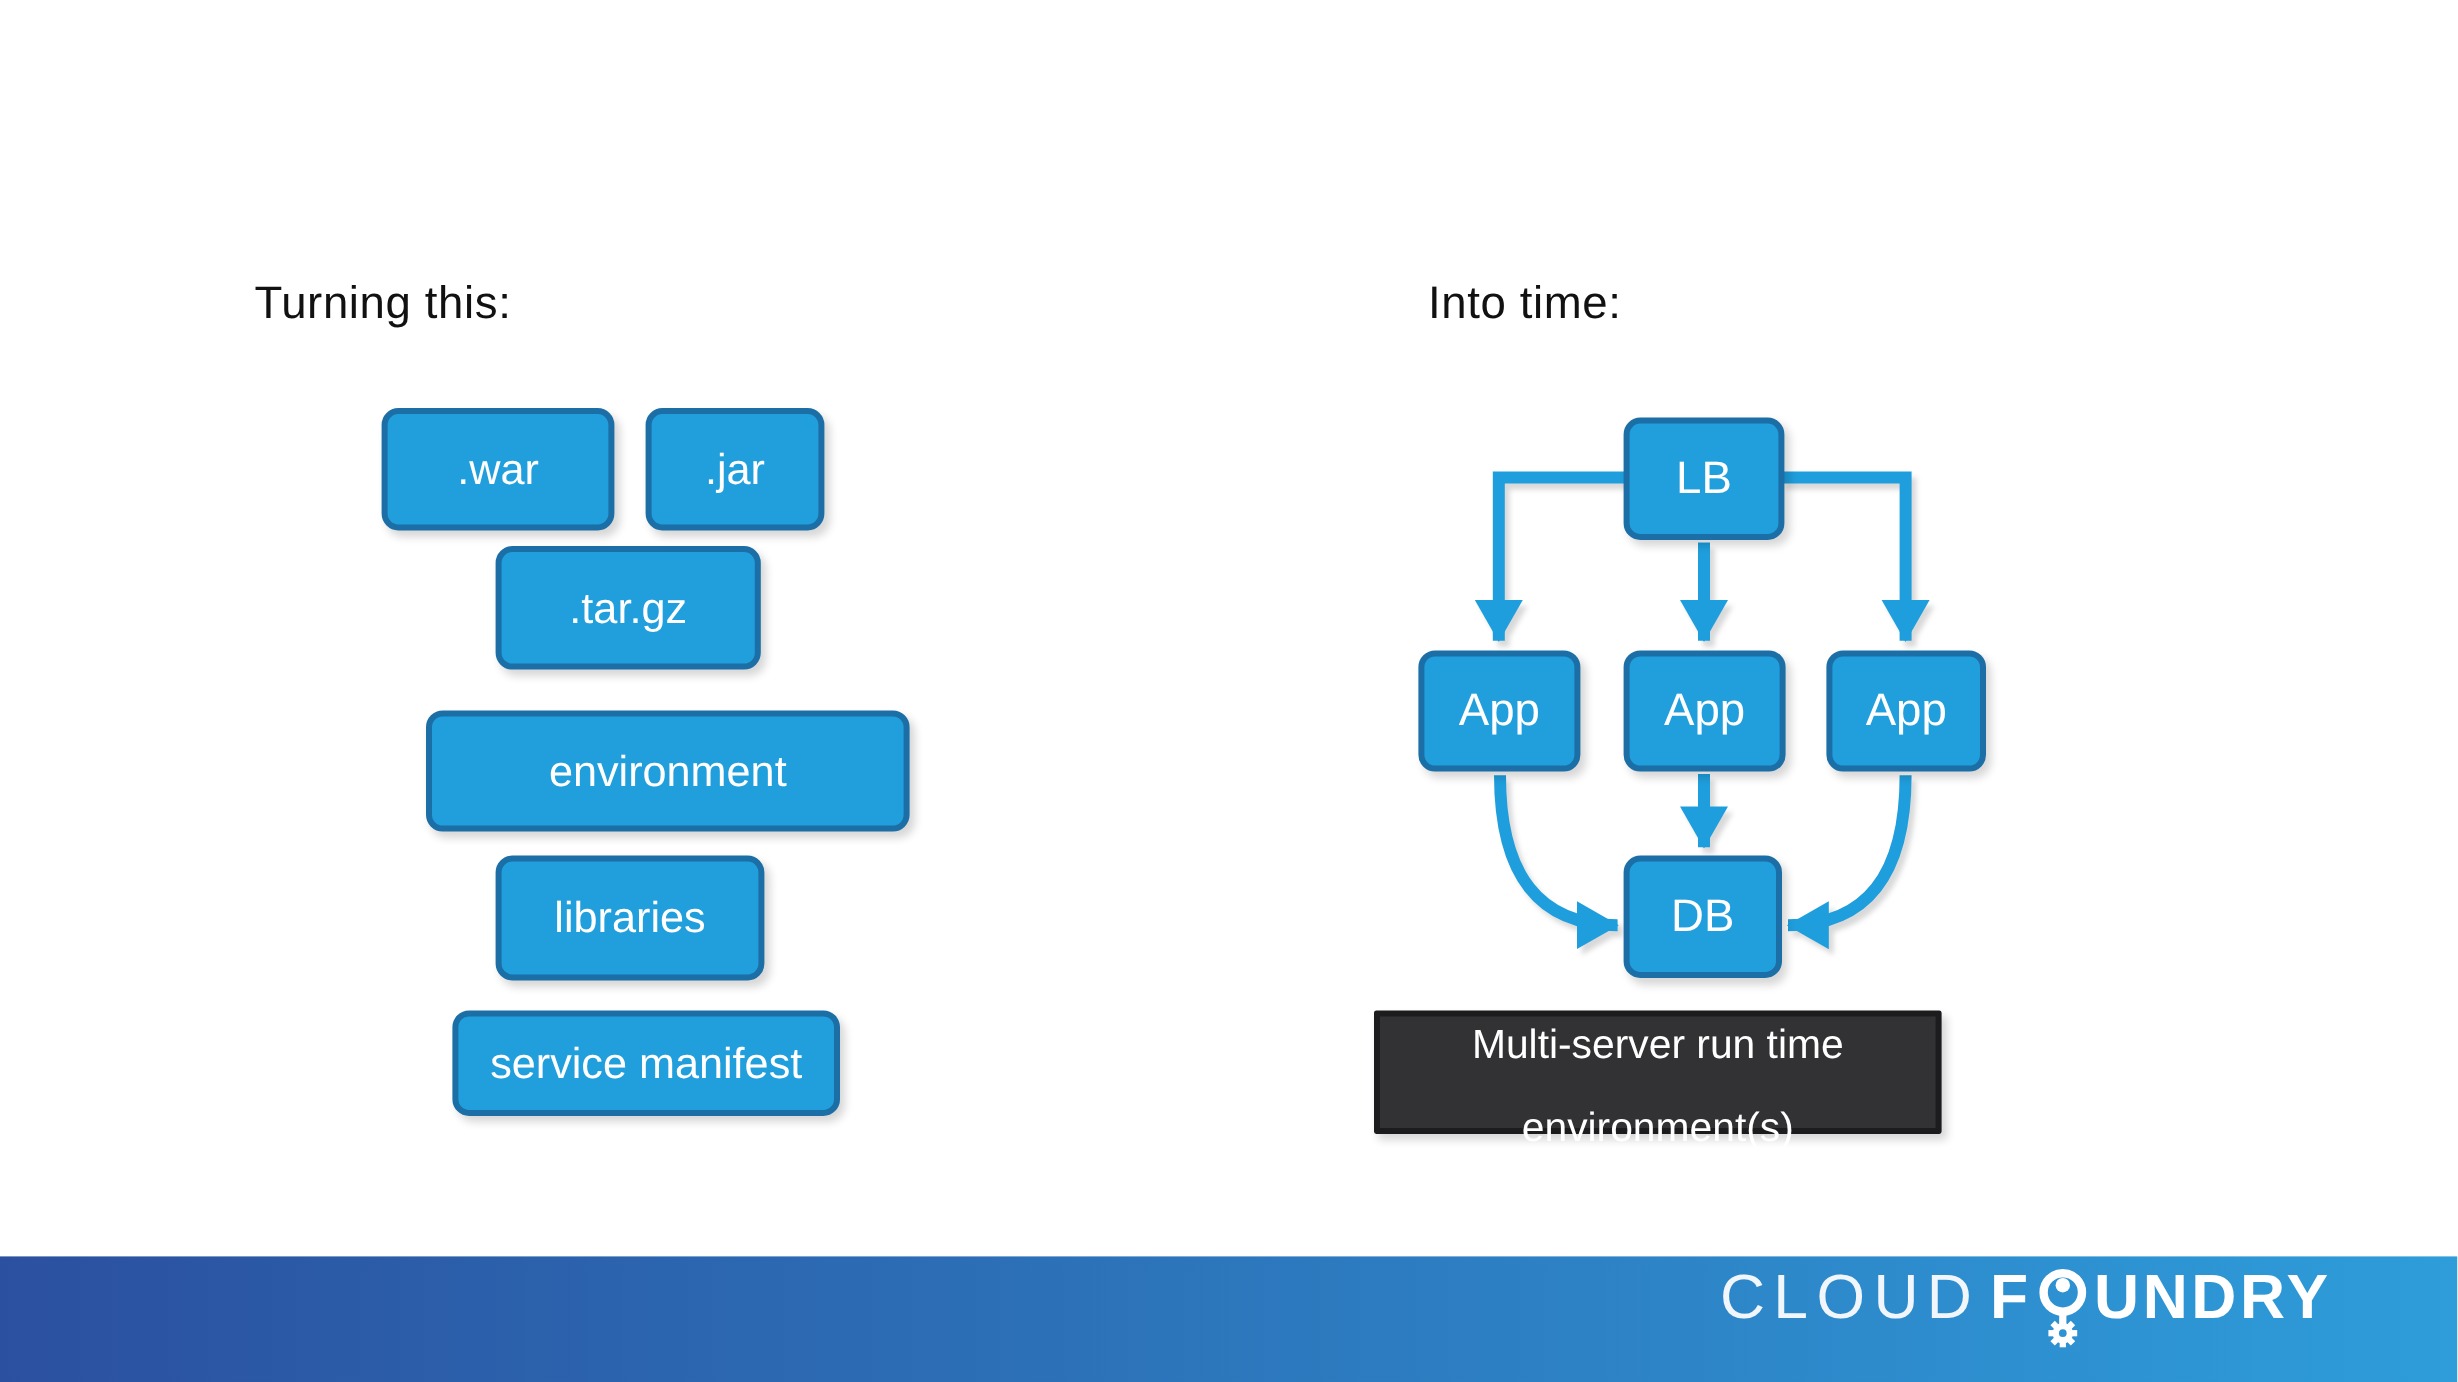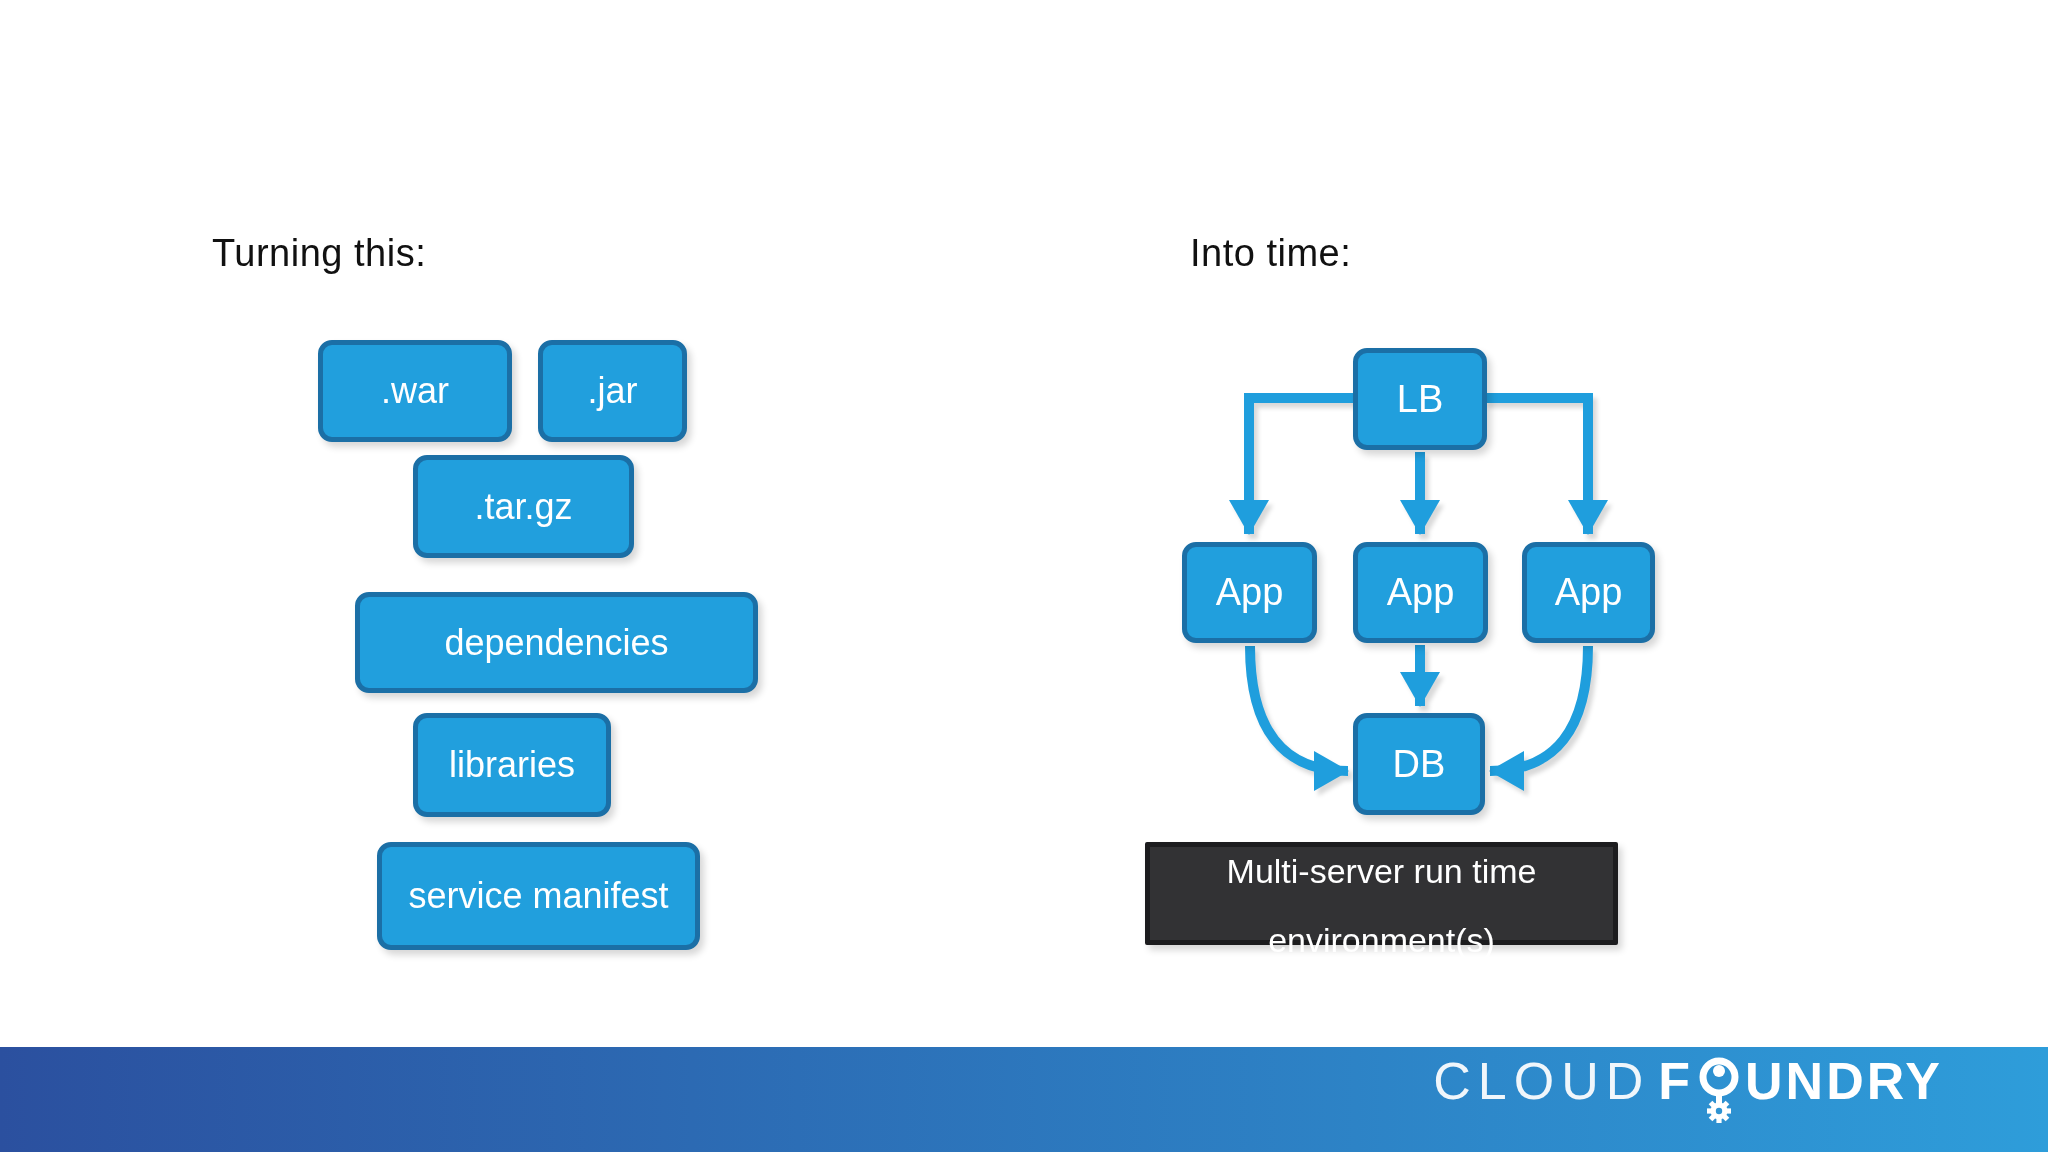--- a/index.html
+++ b/index.html
@@ -20,22 +20,22 @@
     border-radius:14px;color:var(--color-box_text,#fff);
     box-shadow:4px 5px 7px rgba(0,0,0,.16);
     font-size:36px;white-space:nowrap;
   }
   .node.rt{font-size:38px;}
   
   .b-war{left:318px;top:340px;width:194px;height:102px;}
   .b-jar{left:538px;top:340px;width:149px;height:102px;}
   .b-targz{left:413px;top:455px;width:221px;height:103px;}
   .b-deps{left:355px;top:592px;width:403px;height:101px;}
-  .b-libs{left:413px;top:713px;width:198px;height:104px;}
-  .b-manifest{left:377px;top:842px;width:323px;height:108px;}
+  .b-libs{left:413px;top:713px;width:224px;height:104px;}
+  .b-manifest{left:377px;top:842px;width:323px;height:88px;}
   
   .b-lb{left:1353px;top:348px;width:134px;height:102px;}
   .b-app1{left:1182px;top:542px;width:135px;height:101px;}
   .b-app2{left:1353px;top:542px;width:135px;height:101px;}
   .b-app3{left:1522px;top:542px;width:133px;height:101px;}
   .b-db{left:1353px;top:713px;width:132px;height:102px;}
   .b-env{
     left:1145px;top:842px;width:473px;height:103px;
     background:var(--color-env_fill,#323234);
     border:5px solid var(--color-env_border,#1C1C1E);
@@ -72,21 +72,21 @@
 <body>
 
 <div class="slide">
 
   <div class="heading left">Turning this:</div>
   <div class="heading right">Into time:</div>
 
   <div class="node b-war">.war</div>
   <div class="node b-jar">.jar</div>
   <div class="node b-targz">.tar.gz</div>
-  <div class="node b-deps">dependencies</div>
+  <div class="node b-deps">environment</div>
   <div class="node b-libs">libraries</div>
   <div class="node b-manifest">service manifest</div>
 
   <svg class="connectors" viewBox="0 0 2048 1152">
     <defs>
       <marker id="ah" markerUnits="strokeWidth" markerWidth="4" markerHeight="4.2" refX="3.4" refY="2" orient="auto">
         <path d="M0,0 L3.5,2 L0,4 Z"></path>
       </marker>
     </defs>
     <path class="flow" d="M1356,398 L1249,398 L1249,534" marker-end="url(#ah)"></path>

